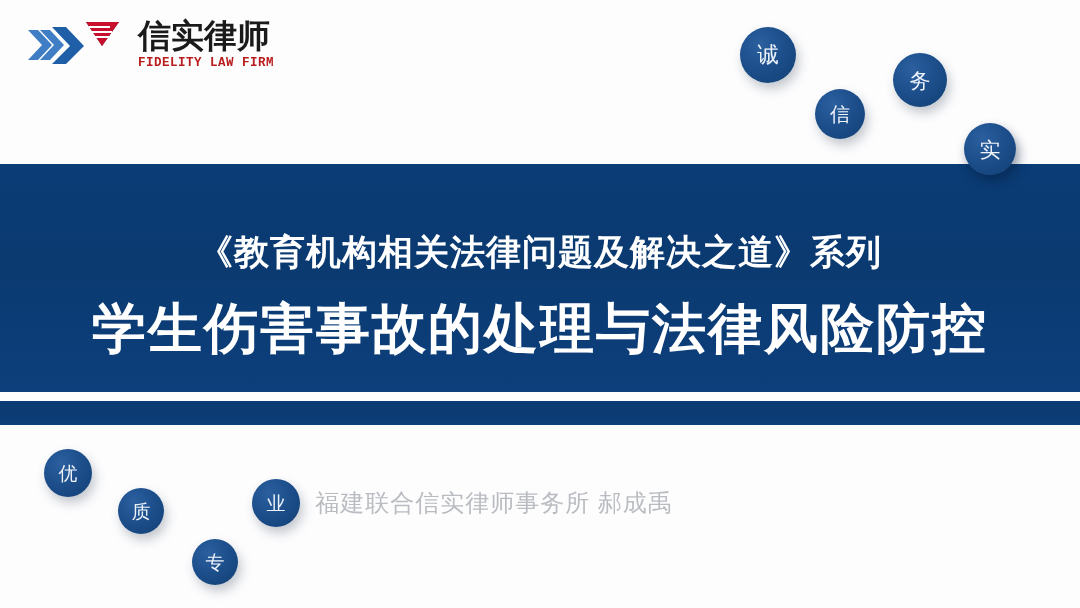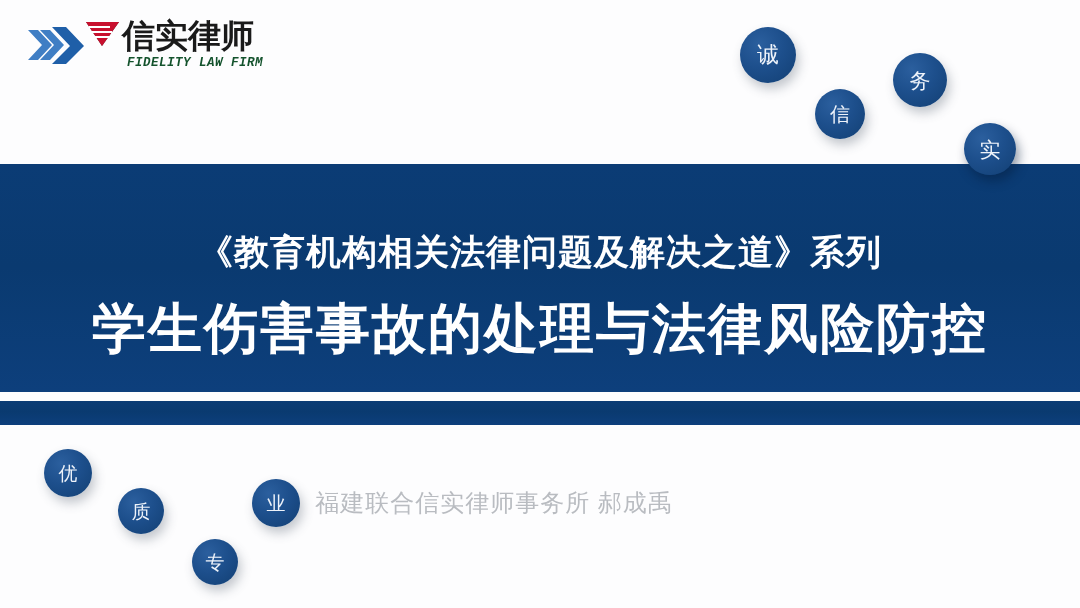--- a/index.html
+++ b/index.html
@@ -28,43 +28,41 @@
   }
   #logo-mark {
     position: absolute;
     left: 0;
     top: 0;
     width: 94px;
     height: 52px;
   }
   #logo-text {
     position: absolute;
-    left: 96px;
+    left: 112px;
     top: 1px;
     width: 146px;
   }
   #logo-cn {
     font-family: "Liberation Sans", "DejaVu Sans", sans-serif;
     font-size: 33px;
     font-weight: bold;
     color: #1a1a1a;
     letter-spacing: 0px;
     line-height: 38px;
     white-space: nowrap;
   }
   #logo-en {
     font-family: "Liberation Mono", "DejaVu Sans Mono", monospace;
     font-size: 12.5px;
-    font-style: italic;
-    font-weight: bold;
-    color: #14532d;
+    font-weight: bold;
+    color: #b91c1c;
     letter-spacing: 0.5px;
     margin-top: 1px;
     white-space: nowrap;
-    text-align: center;
   }
 
   
   .band {
     position: absolute;
     left: 0;
     width: 1080px;
     background: linear-gradient(180deg, #0b3c75 0%, #0a3a70 45%, #0d3f7c 100%);
   }
   #band-main {

